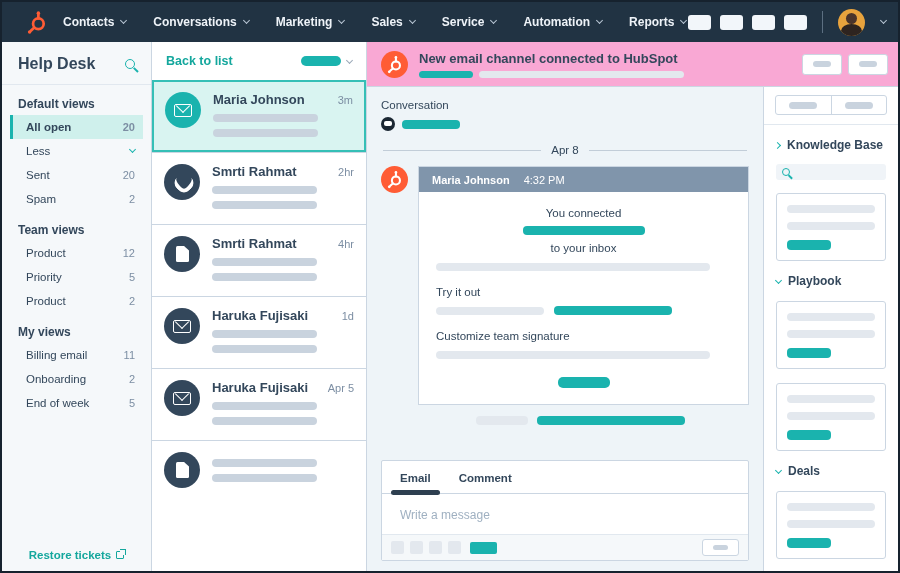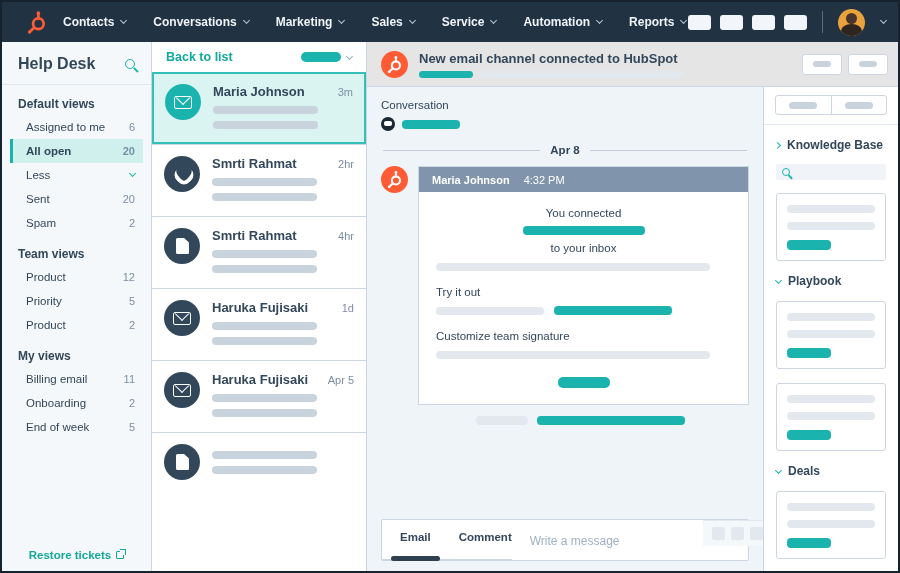--- a/index.html
+++ b/index.html
@@ -43,21 +43,21 @@
   .chev{width:5px; height:5px; border-right:1.8px solid var(--teal); border-bottom:1.8px solid var(--teal); transform:rotate(45deg); display:none; margin-top:-3px;}
   .chev.show{display:inline-block;}
   .sidebar-bottom{margin-top:auto; padding-bottom:10px; display:flex; flex-direction:column; align-items:center; gap:8px;}
   .create-ticket-btn{width:94px; height:25px; background:var(--orange); color:#fff; font-size:11.5px; font-weight:bold; border:none; border-radius:3px; cursor:pointer; display:flex; align-items:center; justify-content:center;}
   .restore-link{display:flex; align-items:center; color:var(--link-teal); font-size:11.5px; font-weight:bold; cursor:pointer;}
   .ext{width:8px; height:8px; border:1.3px solid var(--link-teal); border-radius:1px; display:inline-block; position:relative; margin-left:5px;}
   .ext::after{content:""; position:absolute; right:-3px; top:-3px; width:5px; height:5px; border-top:1.3px solid var(--link-teal); border-right:1.3px solid var(--link-teal); background:var(--bg-light);}
 
   
   .conv-list{width:215px; flex:none; background:#fff; border-right:1px solid var(--border); display:flex; flex-direction:column; overflow:hidden;}
-  .conv-list-header{height:30px; flex:none; display:flex; align-items:center; justify-content:space-between; padding:0 14px;}
+  .conv-list-header{height:38px; flex:none; display:flex; align-items:center; justify-content:space-between; padding:0 14px;}
   .back-link{color:var(--link-teal); font-size:12.5px; font-weight:bold; cursor:pointer;}
   .list-filter{display:flex; align-items:center; gap:6px; cursor:pointer;}
   .filter-pill{width:40px; height:10px; background:var(--teal); border-radius:5px;}
   .filter-caret{width:5px; height:5px; border-right:1.5px solid #9aa9b8; border-bottom:1.5px solid #9aa9b8; transform:rotate(45deg); margin-top:-2px;}
   .tile{height:72px; flex:none; border-top:1px solid var(--border); padding:11px 12px 0 12px; display:flex; gap:12px; cursor:pointer; background:#fff;}
   .tile.selected{background:var(--teal-light); border:2px solid var(--teal-border); padding:10px 11px 0 11px;}
   .tile-icon{width:36px; height:36px; border-radius:50%; background:var(--slate); position:relative; flex:none;}
   .tile.selected .tile-icon{background:var(--teal);}
   .glyph-email::before{content:""; position:absolute; left:9px; right:9px; top:12px; bottom:11px; border:1.6px solid #fff; border-radius:2px;}
   .glyph-email::after{content:""; position:absolute; left:13px; top:9px; width:9px; height:9px; border-right:1.6px solid #fff; border-bottom:1.6px solid #fff; transform:rotate(45deg);}
@@ -65,21 +65,21 @@
   .glyph-document::before{content:""; position:absolute; left:12px; top:10px; width:13px; height:16px; background:#fff; border-radius:1.5px;
     clip-path:polygon(0 0,62% 0,100% 28%,100% 100%,0 100%);}
   .tile-body{flex:1; min-width:0;}
   .tile-top{display:flex; align-items:baseline; justify-content:space-between;}
   .tile-name{font-size:13px; font-weight:bold; color:var(--slate); white-space:nowrap;}
   .tile-time{font-size:11px; color:var(--muted); white-space:nowrap;}
   .tile .skel{height:8px; border-radius:4px; background:var(--bar-med); width:105px; margin-top:7px;}
 
   
   .right-region{flex:1; display:flex; flex-direction:column; min-width:0;}
-  .main-header{height:45px; flex:none; background:#e5e5e5; border-bottom:1px solid var(--border); display:flex; align-items:center; padding:0 10px 0 14px;}
+  .main-header{height:45px; flex:none; background:#f9a8d4; border-bottom:1px solid var(--border); display:flex; align-items:center; padding:0 10px 0 14px;}
   .hub-avatar{width:27px; height:27px; border-radius:50%; background:var(--orange); color:#fff; display:flex; align-items:center; justify-content:center; flex:none;}
   .hub-avatar svg{width:19px; height:19px;}
   .main-header-text{margin-left:11px;}
   .main-header-title{font-size:13px; font-weight:bold; color:var(--slate);}
   .main-header-bars{display:flex; gap:6px; margin-top:5px;}
   .bar{border-radius:4px;}
   .mh-teal{width:54px; height:7px; background:var(--teal);}
   .mh-gray{width:205px; height:7px; background:var(--bar-light);}
   .main-header-actions{margin-left:auto; display:flex; gap:6px;}
   .ghost-btn{width:40px; height:21px; background:#fff; border:1px solid var(--border); border-radius:3px; display:flex; align-items:center; justify-content:center; cursor:pointer;}
@@ -87,41 +87,41 @@
 
   .content-row{flex:1; display:flex; min-height:0;}
 
   
   .convo{flex:1; background:var(--bg-convo); padding:12px 14px 10px 14px; display:flex; flex-direction:column; min-width:0; overflow:hidden;}
   .convo-label{font-size:11.5px; color:var(--slate);}
   .convo-toggle{display:flex; align-items:center; gap:7px; margin-top:6px;}
   .bubble-icon{width:14px; height:14px; border-radius:50%; background:#1b2733; position:relative; flex:none;}
   .bubble-icon::before{content:""; position:absolute; left:3px; top:4px; width:8px; height:5px; background:#fff; border-radius:2px;}
   .toggle-bar{width:58px; height:9px; background:var(--teal); border-radius:4px;}
-  .date-divider{display:flex; align-items:center; gap:10px; margin:13px 2px 10px 2px; font-size:11.5px; font-weight:bold; color:var(--slate);}
+  .date-divider{display:flex; align-items:center; gap:10px; margin:13px 2px 10px 2px; font-size:11.5px; font-weight:normal; color:var(--slate);}
   .date-divider::before,.date-divider::after{content:""; flex:1; height:1px; background:#c2cdd8;}
   .msg-row{display:flex; gap:10px; align-items:flex-start;}
   .msg-card{flex:1; background:#fff; border:1px solid var(--border); margin-right:0;}
   .msg-card-header{height:25px; background:var(--msg-header); color:#fff; display:flex; align-items:center; gap:14px; padding:0 13px; font-size:11px;}
   .msg-sender{font-weight:bold;}
   .msg-card-body{padding:15px 17px 14px 17px; font-size:11.5px; color:var(--slate);}
   .msg-line{display:flex; align-items:center; gap:7px;flex-direction:column;}
   .cl-teal{width:122px; height:9px; background:var(--teal);}
   .cl-gray{width:93%; height:8px; background:var(--bar-light); margin-top:9px;}
   .msg-sub{margin-top:15px;}
   .try-row{display:flex; align-items:center; gap:10px; margin-top:8px;}
   .try-gray{width:108px; height:8px; background:var(--bar-light);}
   .try-teal{width:118px; height:9px; background:var(--teal);}
   .msg-cta{width:52px; height:11px; background:var(--teal); border-radius:5px; margin:18px auto 2px auto;}
   .after-card-row{display:flex; justify-content:center; align-items:center; gap:9px; margin-top:11px; padding-left:30px;}
   .ac-gray{width:52px; height:9px; background:var(--bar-light);}
   .ac-teal{width:148px; height:9px; background:var(--teal);}
 
   
-  .composer{margin-top:auto; background:#fff; border:1px solid var(--border); border-radius:2px; display:flex; flex-direction:row;}
+  .composer{margin-top:auto; background:#fff; border:1px solid var(--border); border-radius:2px; display:flex; flex-direction:column;}
   .composer-tabs{display:flex; gap:28px; padding:0 0 0 18px; border-bottom:1px solid var(--border);}
   .composer-tab{position:relative; padding:11px 0 9px 0; font-size:11.5px; font-weight:bold; color:var(--slate); cursor:pointer;}
   .composer-tab.active::after{content:""; position:absolute; left:-9px; right:-9px; bottom:-2px; height:5px; background:#2e3f50; border-radius:3px;}
   .composer-input{border:none; outline:none; background:transparent; padding:13px 18px 11px 18px; font-size:12px; font-family:"Liberation Sans",sans-serif; color:var(--slate); height:40px;}
   .composer-input::placeholder{color:#9fb0c1;}
   .composer-toolbar{height:26px; background:var(--bg-light); border-top:1px solid #e1e8ef; display:flex; align-items:center; gap:6px; padding:0 9px;}
   .tool-slot{width:13px; height:13px; background:var(--bar-light); border-radius:2px; cursor:pointer;}
   .tool-teal{width:27px; height:12px; background:var(--teal); border-radius:2px; margin-left:3px; cursor:pointer;}
   .send-btn{margin-left:auto; width:37px; height:17px; background:#fff; border:1px solid var(--border); border-radius:3px; display:flex; align-items:center; justify-content:center; cursor:pointer;}
   .send-btn .bar{width:15px; height:5px; background:var(--bar-med);}
@@ -215,25 +215,20 @@
     <div class="sidebar">
       <div class="sidebar-header">
         <span class="sidebar-title">Help Desk</span>
         <span class="search-glyph"></span>
       </div>
 
       <div class="side-section">
         <div class="side-section-title">Default views</div>
         <div>
 
-            <div class="nav-item">
-              <span class="nav-item-label">Assigned to me</span>
-              <span class="nav-item-count">6</span>
-
-            </div>
 
             <div class="nav-item selected">
               <span class="nav-item-label">All open</span>
               <span class="nav-item-count">20</span>
 
             </div>
 
             <div class="nav-item">
               <span class="nav-item-label">Less</span>
               <span class="nav-item-count"></span>

